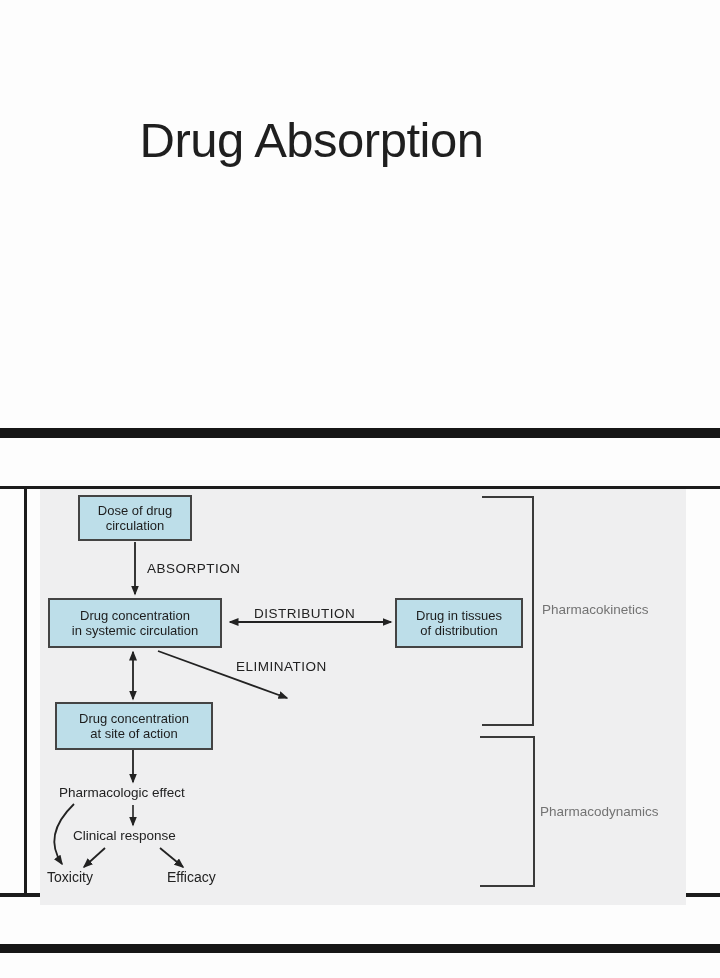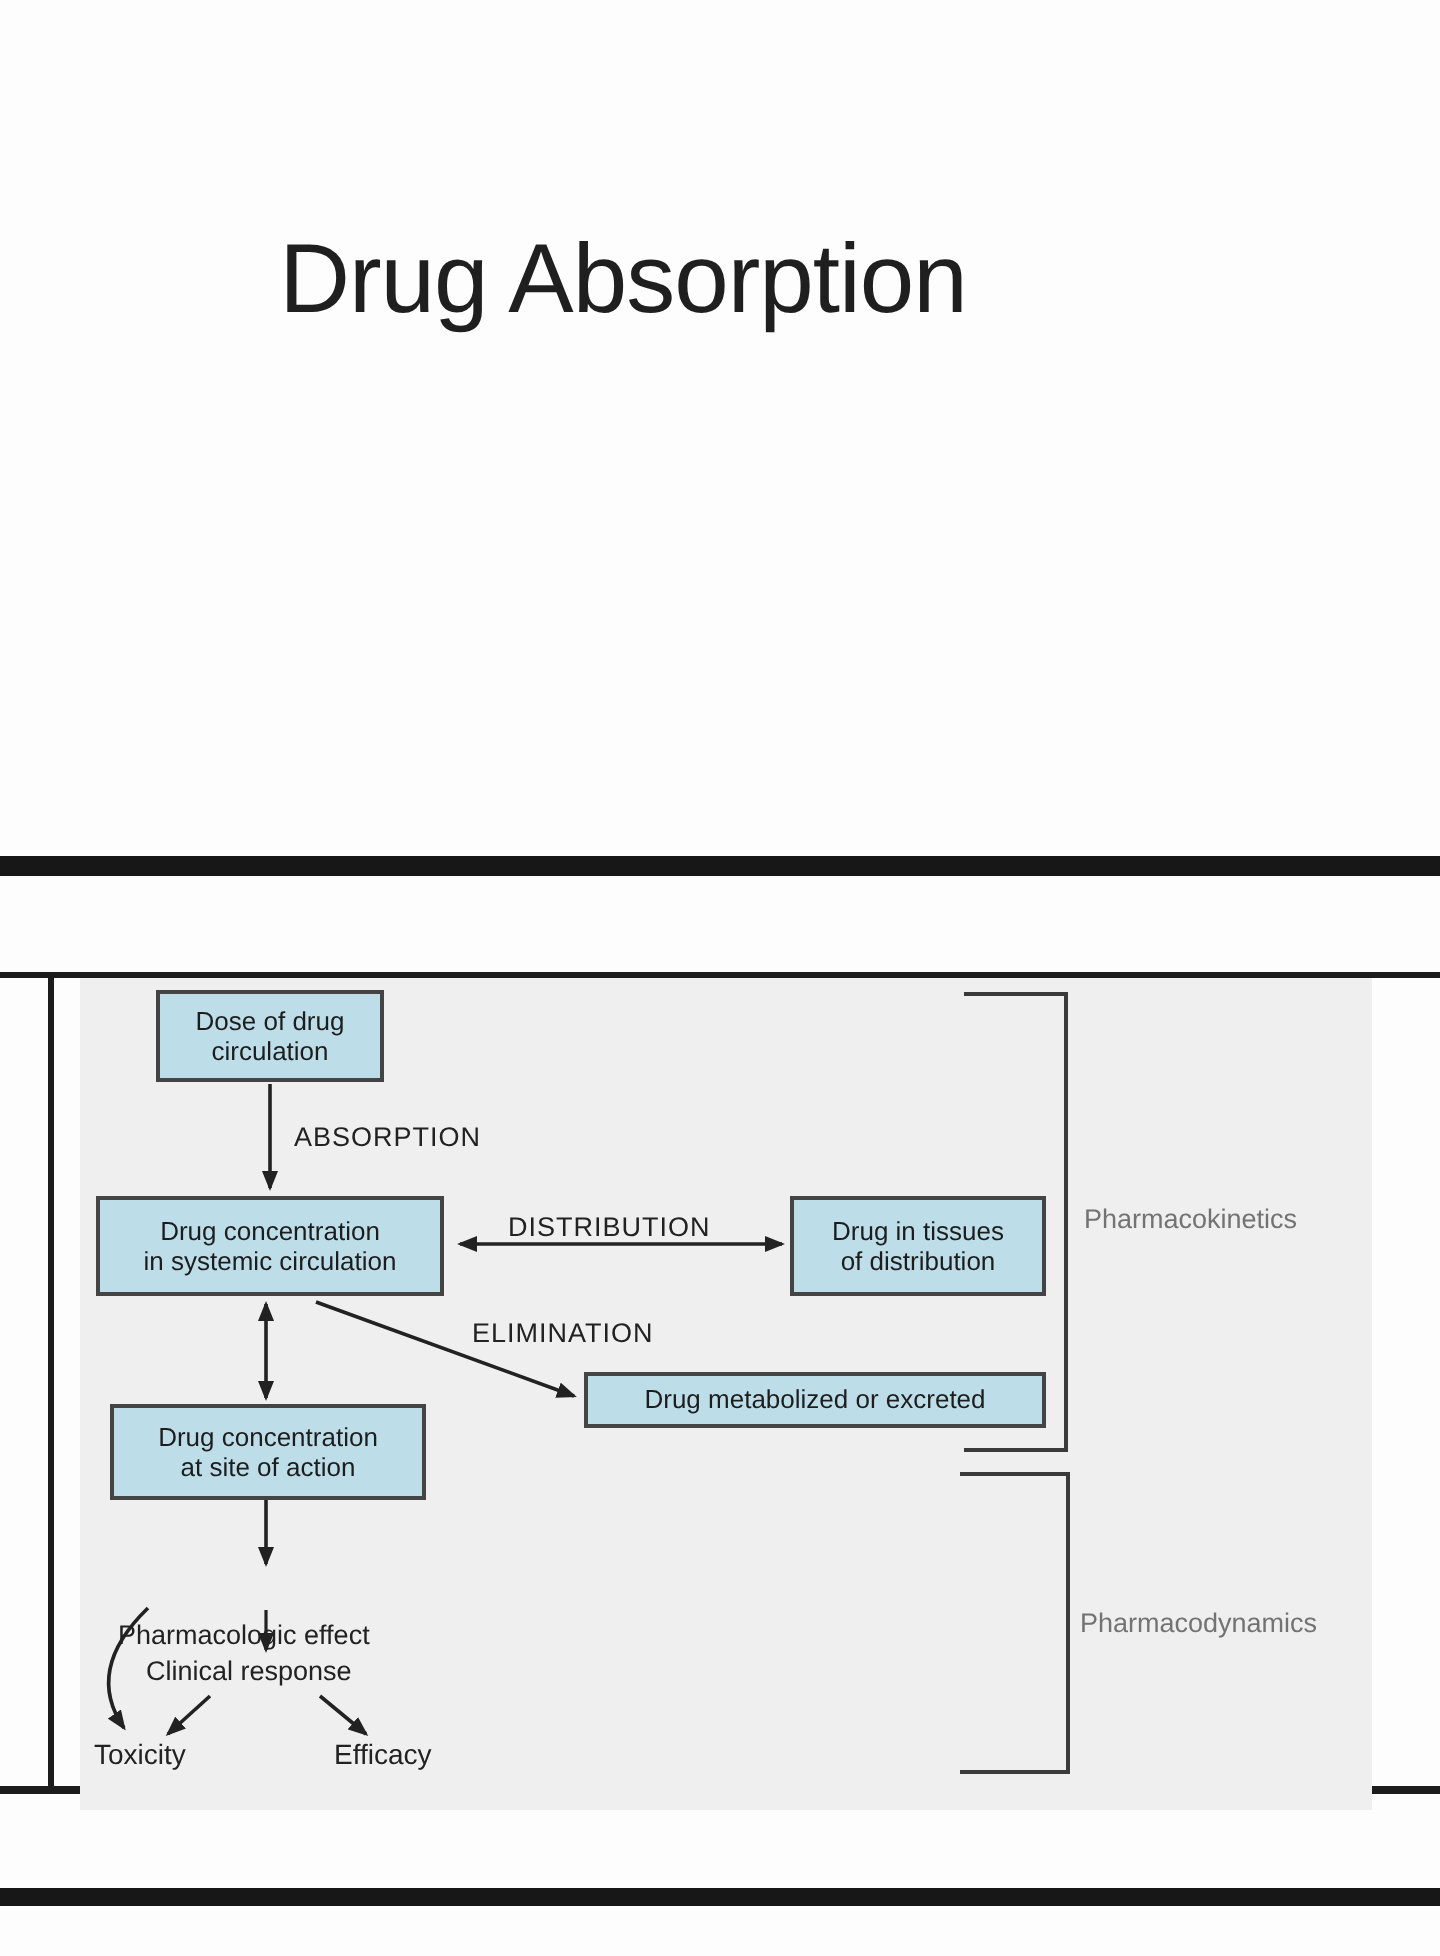--- a/index.html
+++ b/index.html
@@ -35,21 +35,21 @@
   .box-tissues{left:355px;top:109px;width:128px;height:50px;}
   .box-metab{left:252px;top:197px;width:231px;height:28px;}
   .box-site{left:15px;top:213px;width:158px;height:48px;}
   .proc-label{
     position:absolute;font-size:13.5px;letter-spacing:0.5px;color:#222;white-space:nowrap;
   }
   .lbl-absorption{left:107px;top:72px;}
   .lbl-distribution{left:214px;top:117px;}
   .lbl-elimination{left:196px;top:170px;}
   .flow-label{position:absolute;font-size:13.5px;color:#222;white-space:nowrap;}
-  .lbl-pheffect{left:19px;top:296px;margin-top:25px;}
+  .lbl-pheffect{left:19px;top:296px;}
   .lbl-clinresp{left:33px;top:339px;}
   .lbl-toxicity{left:7px;top:380px;font-size:14px;}
   .lbl-efficacy{left:127px;top:380px;font-size:14px;}
   .bracket-label{position:absolute;font-size:13.5px;color:#737373;white-space:nowrap;}
   .lbl-pk{left:502px;top:113px;}
   .lbl-pd{left:500px;top:315px;}
 </style>
 </head>
 <body>
 
@@ -100,23 +100,20 @@
     <span>circulation</span>
   </div>
   <div class="dbox box-systemic">
     <span>Drug concentration</span>
     <span>in systemic circulation</span>
   </div>
   <div class="dbox box-tissues">
     <span>Drug in tissues</span>
     <span>of distribution</span>
   </div>
-  <div class="dbox box-metab">
-    <span>Drug metabolized or excreted</span>
-  </div>
   <div class="dbox box-site">
     <span>Drug concentration</span>
     <span>at site of action</span>
   </div>
 
   <div class="proc-label lbl-absorption">ABSORPTION</div>
   <div class="proc-label lbl-distribution">DISTRIBUTION</div>
   <div class="proc-label lbl-elimination">ELIMINATION</div>
 
   <div class="flow-label lbl-pheffect">Pharmacologic effect</div>

